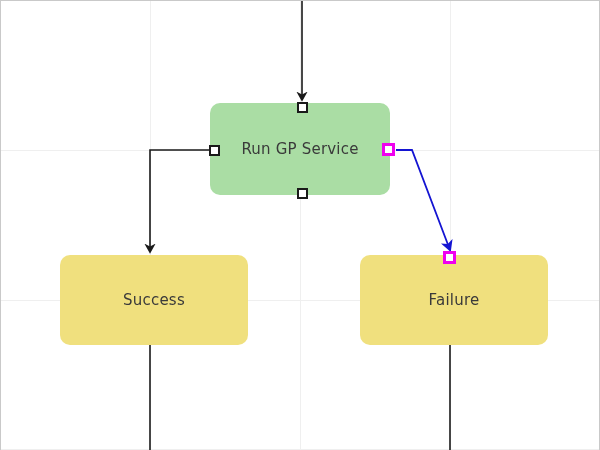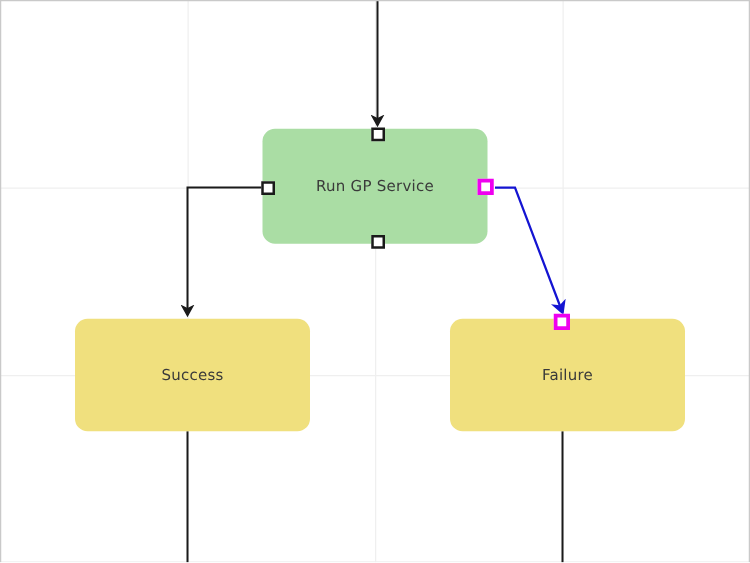--- a/index.html
+++ b/index.html
@@ -65,21 +65,21 @@
   
   .node {
     position: absolute;
     box-sizing: border-box;
     display: flex;
     align-items: center;
     justify-content: center;
     border-radius: 10px;
   }
   .node-label {
-    font-size: 12px;
+    font-size: 15px;
     color: #3a3a3a;
     letter-spacing: 0.2px;
     font-family: "DejaVu Sans", sans-serif;
     white-space: nowrap;
     user-select: none;
   }
   .node-task {
     background: #aadda4;
   }
   .node-outcome {

